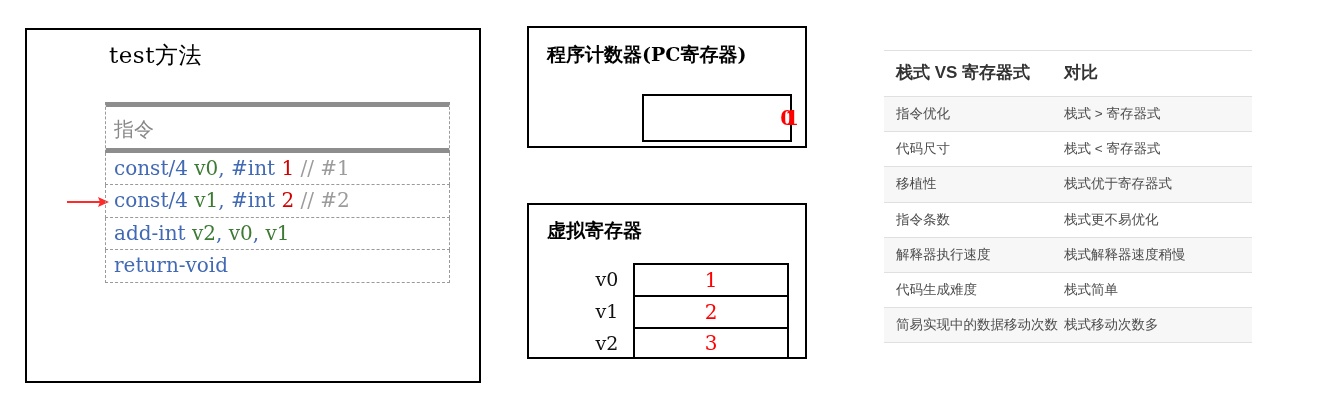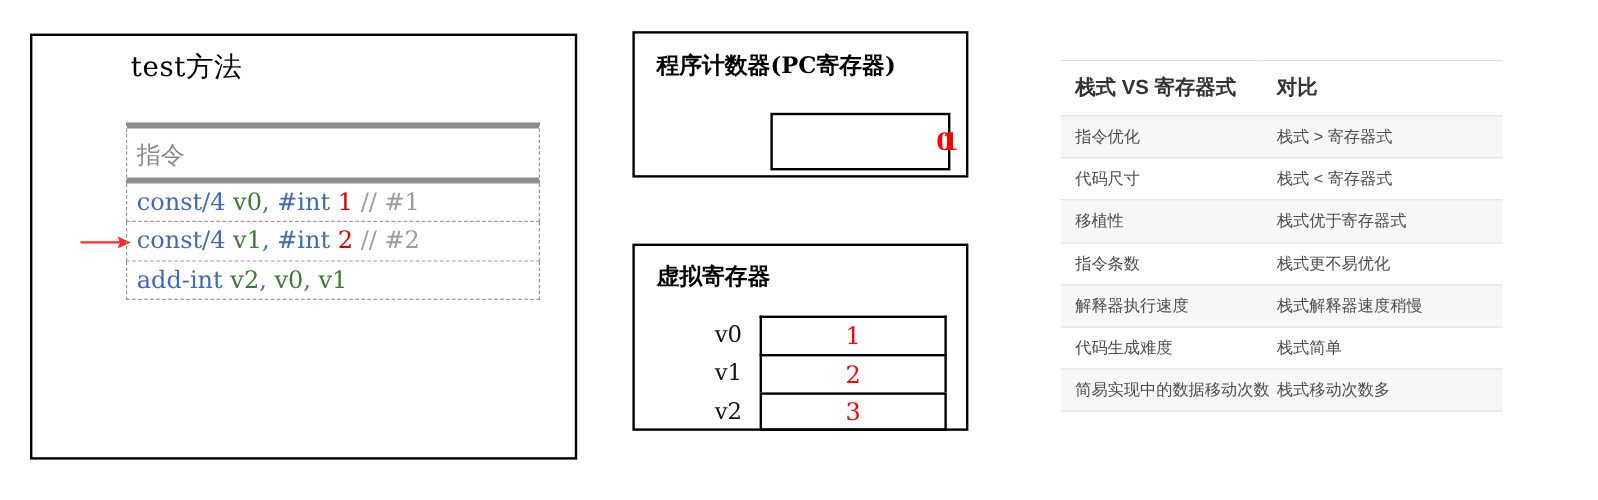--- a/index.html
+++ b/index.html
@@ -233,20 +233,21 @@
   </svg>
 
   <div id="instr-table">
     <div id="instr-header">
       <div id="instr-header-label">指令</div>
     </div>
     <div id="instr-rows">
         <div class="instr-row"><span class="tok-op">const/4</span><span> </span><span class="tok-reg">v0</span><span class="tok-pun">, </span><span class="tok-key">#int</span><span> </span><span class="tok-num">1</span><span> </span><span class="tok-com">// #1</span></div>
         <div class="instr-row"><span class="tok-op">const/4</span><span> </span><span class="tok-reg">v1</span><span class="tok-pun">, </span><span class="tok-key">#int</span><span> </span><span class="tok-num">2</span><span> </span><span class="tok-com">// #2</span></div>
         <div class="instr-row"><span class="tok-op">add-int</span><span> </span><span class="tok-reg">v2</span><span class="tok-pun">,  </span><span class="tok-reg">v0</span><span class="tok-pun">,  </span><span class="tok-reg">v1</span></div>
+        <div class="instr-row"><span class="tok-op">return-void</span></div>
       </div>
   </div>
 
 </div>
 
 <div id="pc-panel">
   <div id="pc-title">程序计数器(PC寄存器)</div>
   <div id="pc-value-box">
     <div id="pc-value">01</div>
   </div>

